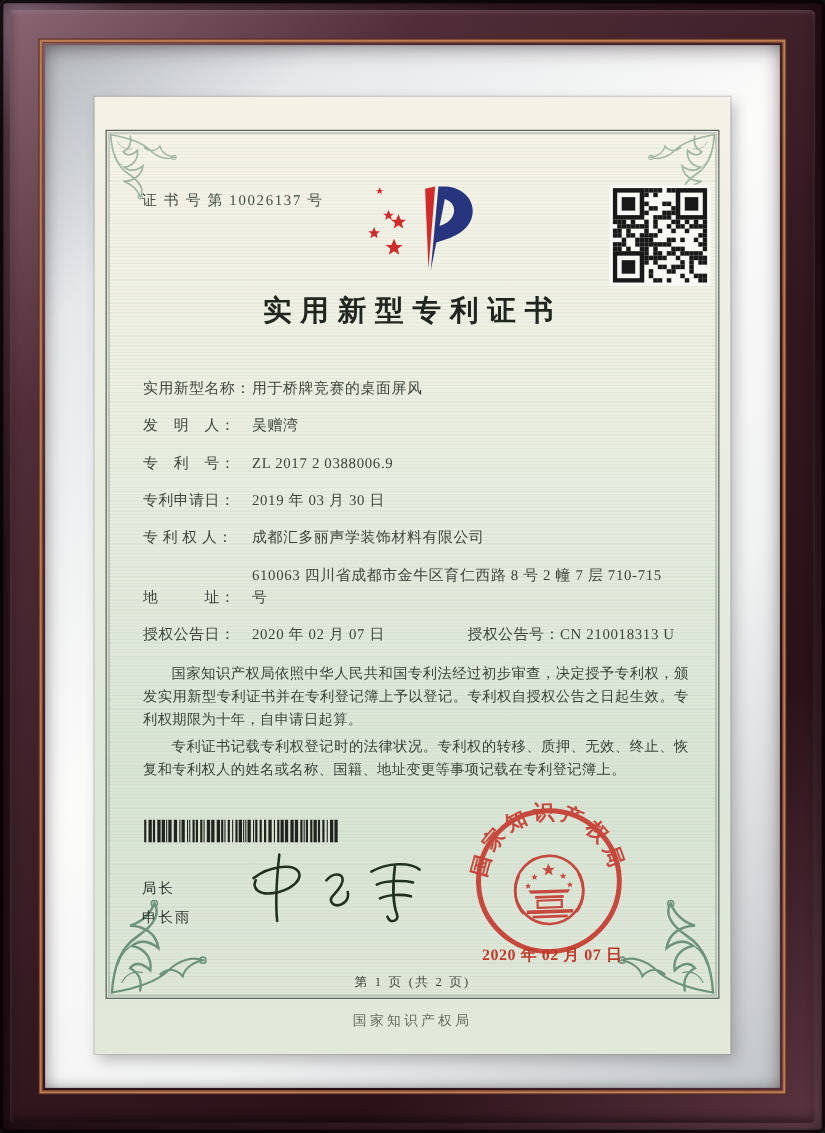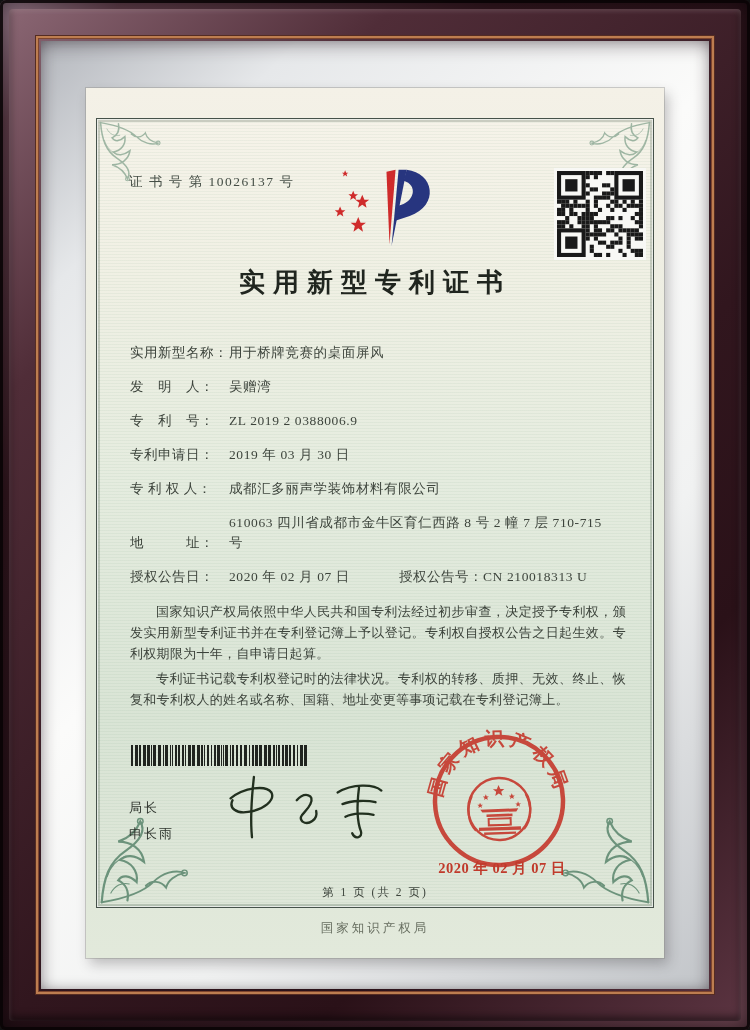--- a/index.html
+++ b/index.html
@@ -47,21 +47,21 @@
     box-shadow:0 0 0 3px #f8f8f5;}
   .cert-title{position:absolute;left:0;right:0;top:146px;text-align:center;
     font-size:26px;font-weight:bold;letter-spacing:8px;color:#20251f;}
 
   
   .content{position:absolute;left:33px;right:27px;top:224px;color:#3d443c;}
   .frow{display:flex;align-items:flex-end;margin-bottom:14.5px;font-size:13.5px;line-height:1.45;}
   .flabel{display:inline-block;min-width:99px;white-space:pre;letter-spacing:.5px;}
   .fvalue{white-space:pre-line;letter-spacing:.6px;max-width:392px;}
   .grant-row .fvalue{max-width:170px;min-width:170px;}
-  .flabel2{display:inline-block;white-space:pre;letter-spacing:.5px;}
+  .flabel2{display:inline-block;white-space:pre;margin-left:26px;letter-spacing:.5px;}
 
   .paras{margin-top:10px;}
   .paras p{margin:0 0 4px;text-indent:2em;font-size:13px;line-height:1.62;
     color:#3b423a;text-align:justify;letter-spacing:.3px;}
 
   
   .barcode{position:absolute;left:34px;top:626px;width:180px;height:21px;}
   .signer{position:absolute;left:32px;top:676px;font-size:13px;color:#2e342d;
     letter-spacing:2px;line-height:26px;font-family:"Liberation Sans","DejaVu Sans",sans-serif;}
   .signature{position:absolute;left:118px;top:652px;width:180px;height:78px;}
@@ -309,21 +309,21 @@
         <div class="frow">
           <span class="flabel">实用新型名称：</span>
           <span class="fvalue">用于桥牌竞赛的桌面屏风</span>
         </div>
         <div class="frow">
           <span class="flabel">发　明　人：</span>
           <span class="fvalue">吴赠湾</span>
         </div>
         <div class="frow">
           <span class="flabel">专　利　号：</span>
-          <span class="fvalue">ZL 2019 2 0388006.9</span>
+          <span class="fvalue">ZL 2017 2 0388006.9</span>
         </div>
         <div class="frow">
           <span class="flabel">专利申请日：</span>
           <span class="fvalue">2019 年 03 月 30 日</span>
         </div>
         <div class="frow">
           <span class="flabel">专 利 权 人：</span>
           <span class="fvalue">成都汇多丽声学装饰材料有限公司</span>
         </div>
         <div class="frow">

